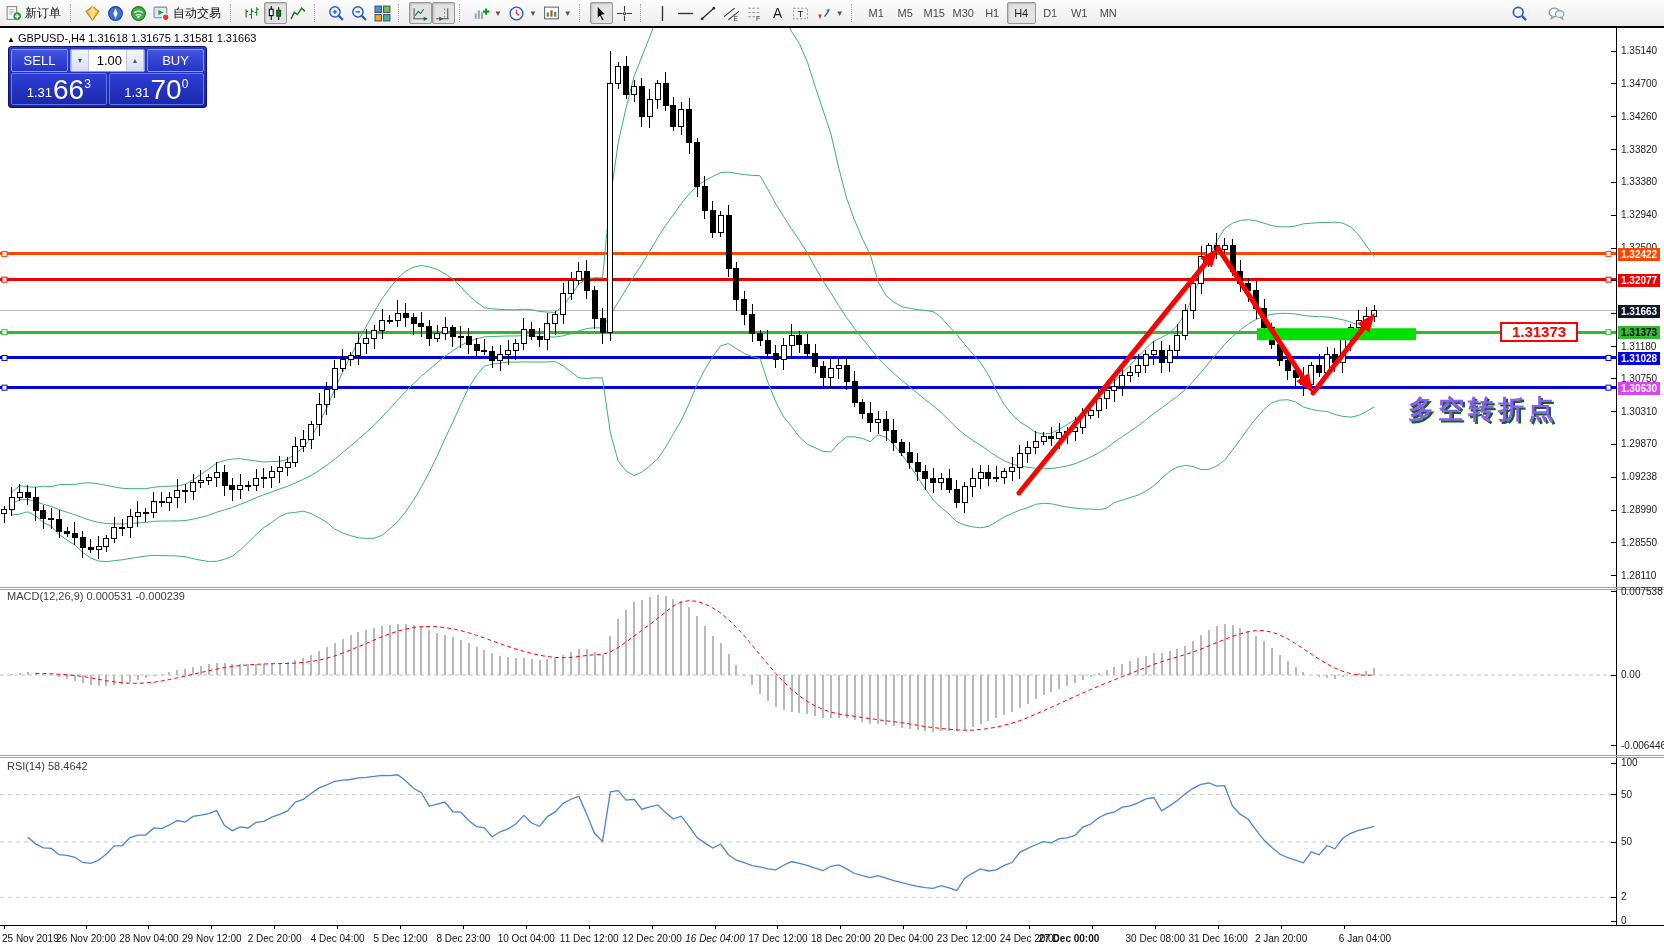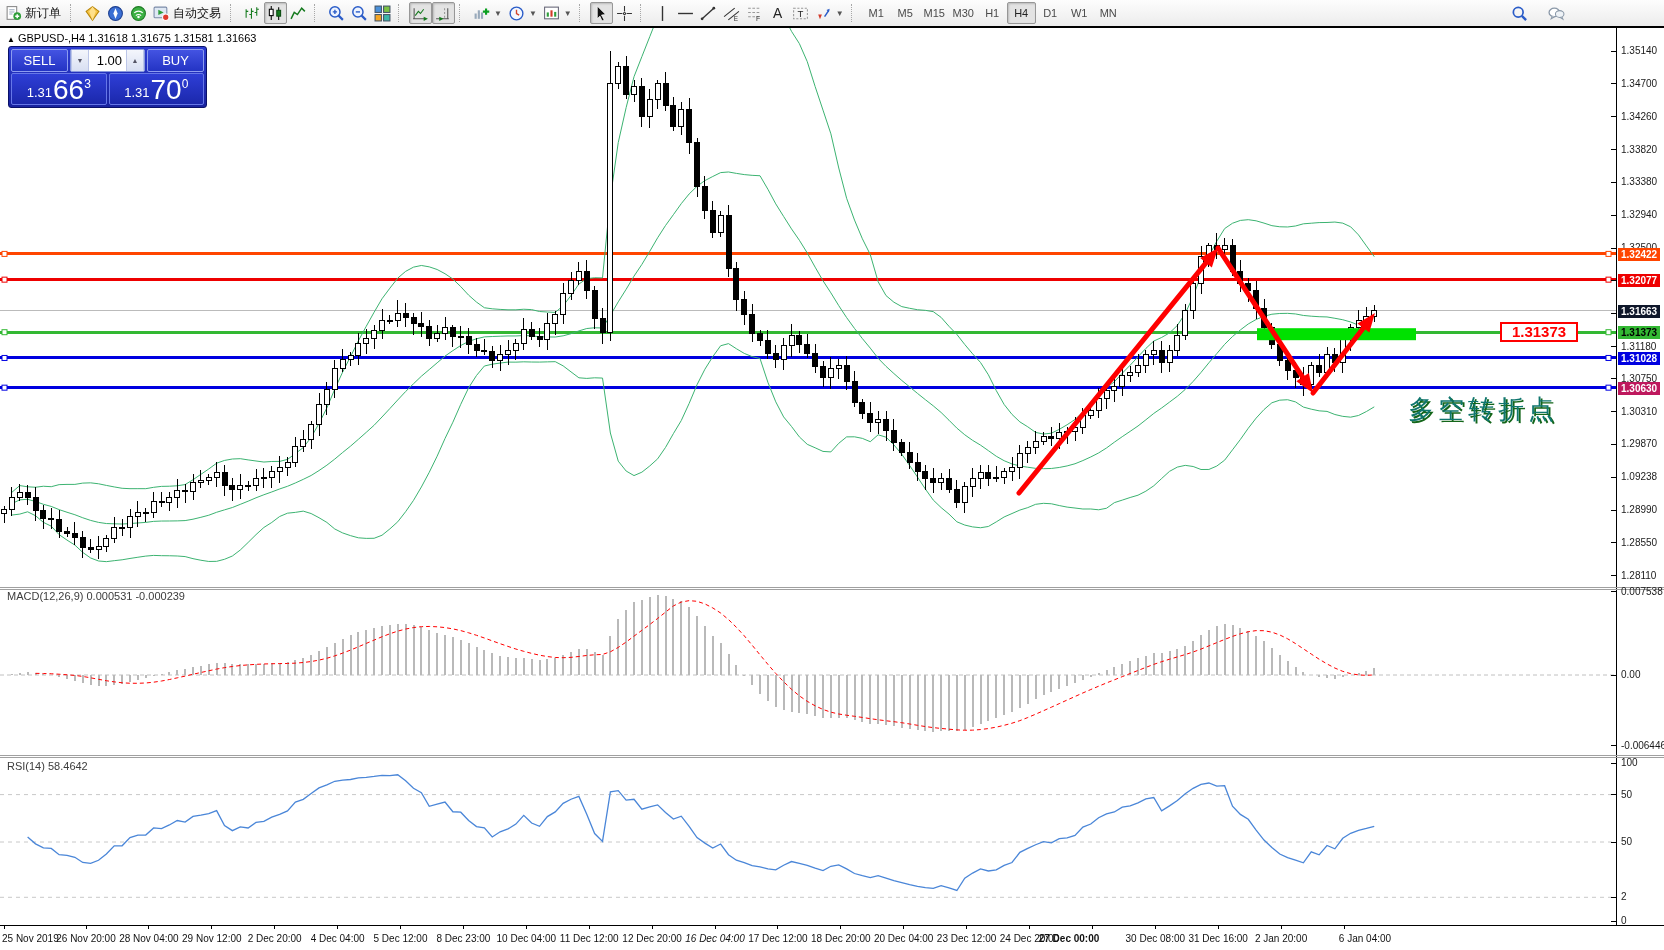--- a/index.html
+++ b/index.html
@@ -25,21 +25,21 @@
   .sym-title{position:absolute;left:7px;top:32px;font-size:11px;color:#000;z-index:4;white-space:nowrap;}
   .sym-title .tri{font-size:8px;margin-right:3px;}
   .ind-header{position:absolute;font-size:11px;color:#3c3c3c;z-index:4;white-space:nowrap;}
   .axis-label{position:absolute;left:1621px;font-size:10px;color:#1a1a1a;z-index:2;white-space:nowrap;}
   .axis-label.colored{left:1618px;padding:1px 3px;font-weight:bold;z-index:3;}
   .time-label{position:absolute;top:933px;font-size:10px;color:#111;z-index:2;white-space:nowrap;transform:translateX(-50%);}
   .time-label.first{transform:none;}
   .price-box{position:absolute;left:1500px;top:322px;width:78px;height:20px;box-sizing:border-box;
     border:2px solid #ff0000;background:#fff;color:#ff0000;font-size:15px;font-weight:bold;
     text-align:center;line-height:16px;z-index:4;}
-  .cn-text{position:absolute;left:1408px;top:392px;font-size:26px;font-weight:normal;color:#0f766e;
+  .cn-text{position:absolute;left:1408px;top:392px;font-size:26px;font-weight:bold;color:#8b5cf6;
     letter-spacing:4px;text-shadow:2px 2px 0 #14661a;z-index:4;white-space:nowrap;}
   
   .ocp{position:absolute;left:8px;top:46px;width:199px;height:62px;box-sizing:border-box;z-index:5;
     background:linear-gradient(#2c3cd2,#18229e);border:1px solid #0a1168;border-radius:3px;padding:2px;color:#fff;}
   .ocp-row1{display:flex;height:23px;gap:2px;}
   .ocp-btn{flex:0 0 55px;background:linear-gradient(#4353e2,#2434c4);border:1px solid #8c9cf0;
     border-radius:2px;color:#fff;font-size:13px;display:flex;align-items:center;justify-content:center;}
   .ocp-vol{flex:1;background:#fff;border:1px solid #8899dd;border-radius:2px;display:flex;overflow:hidden;}
   .vol-btn{width:16px;background:linear-gradient(#f4f6fc,#d8dff2);color:#556;font-size:7px;
     display:flex;align-items:center;justify-content:center;border-left:1px solid #bcc6e8;border-right:1px solid #bcc6e8;}
@@ -965,31 +965,31 @@
     <div class="axis-label " style="top: 739.977px;">-0.006446</div>
     <div class="axis-label " style="top: 757px;">100</div>
     <div class="axis-label " style="top: 788.6px;">50</div>
     <div class="axis-label " style="top: 836px;">50</div>
     <div class="axis-label " style="top: 891.3px;">2</div>
     <div class="axis-label " style="top: 915px;">0</div>
     <div class="axis-label colored" style="top: 247.899px; background: rgb(255, 69, 0); color: rgb(255, 255, 255);">1.32422</div>
     <div class="axis-label colored" style="top: 273.653px; background: rgb(238, 0, 0); color: rgb(255, 255, 255);">1.32077</div>
     <div class="axis-label colored" style="top: 326.207px; background: rgb(51, 184, 51); color: rgb(0, 0, 0);">1.31373</div>
     <div class="axis-label colored" style="top: 351.961px; background: rgb(0, 0, 224); color: rgb(255, 255, 255);">1.31028</div>
-    <div class="axis-label colored" style="top: 381.671px; background: #be185d; color: rgb(255, 255, 255);">1.30630</div>
+    <div class="axis-label colored" style="top: 381.671px; background: #d946ef; color: rgb(255, 255, 255);">1.30630</div>
     <div class="axis-label colored" style="top: 304.558px; background: #0f172a; color: rgb(255, 255, 255);">1.31663</div>
     <div class="time-label first" style="left: 2px;">25 Nov 2019</div>
     <div class="time-label" style="left: 86px;">26 Nov 20:00</div>
     <div class="time-label" style="left: 148.9px;">28 Nov 04:00</div>
     <div class="time-label" style="left: 211.8px;">29 Nov 12:00</div>
     <div class="time-label" style="left: 274.7px;">2 Dec 20:00</div>
     <div class="time-label" style="left: 337.6px;">4 Dec 04:00</div>
     <div class="time-label" style="left: 400.5px;">5 Dec 12:00</div>
     <div class="time-label" style="left: 463.4px;">8 Dec 23:00</div>
-    <div class="time-label" style="left: 526.3px;">10 Dec 04:00</div>
+    <div class="time-label" style="left: 526.3px;">10 Oct 04:00</div>
     <div class="time-label" style="left: 589.2px;">11 Dec 12:00</div>
     <div class="time-label" style="left: 652.1px;">12 Dec 20:00</div>
     <div class="time-label" style="left: 715px; font-style: italic;">16 Dec 04:00</div>
     <div class="time-label" style="left: 777.9px;">17 Dec 12:00</div>
     <div class="time-label" style="left: 840.8px;">18 Dec 20:00</div>
     <div class="time-label" style="left: 903.7px;">20 Dec 04:00</div>
     <div class="time-label" style="left: 966.6px;">23 Dec 12:00</div>
     <div class="time-label" style="left: 1029.5px;">24 Dec 20:00</div>
     <div class="time-label" style="left: 1069px; font-weight: bold;">27 Dec 00:00</div>
     <div class="time-label" style="left: 1155.3px;">30 Dec 08:00</div>

